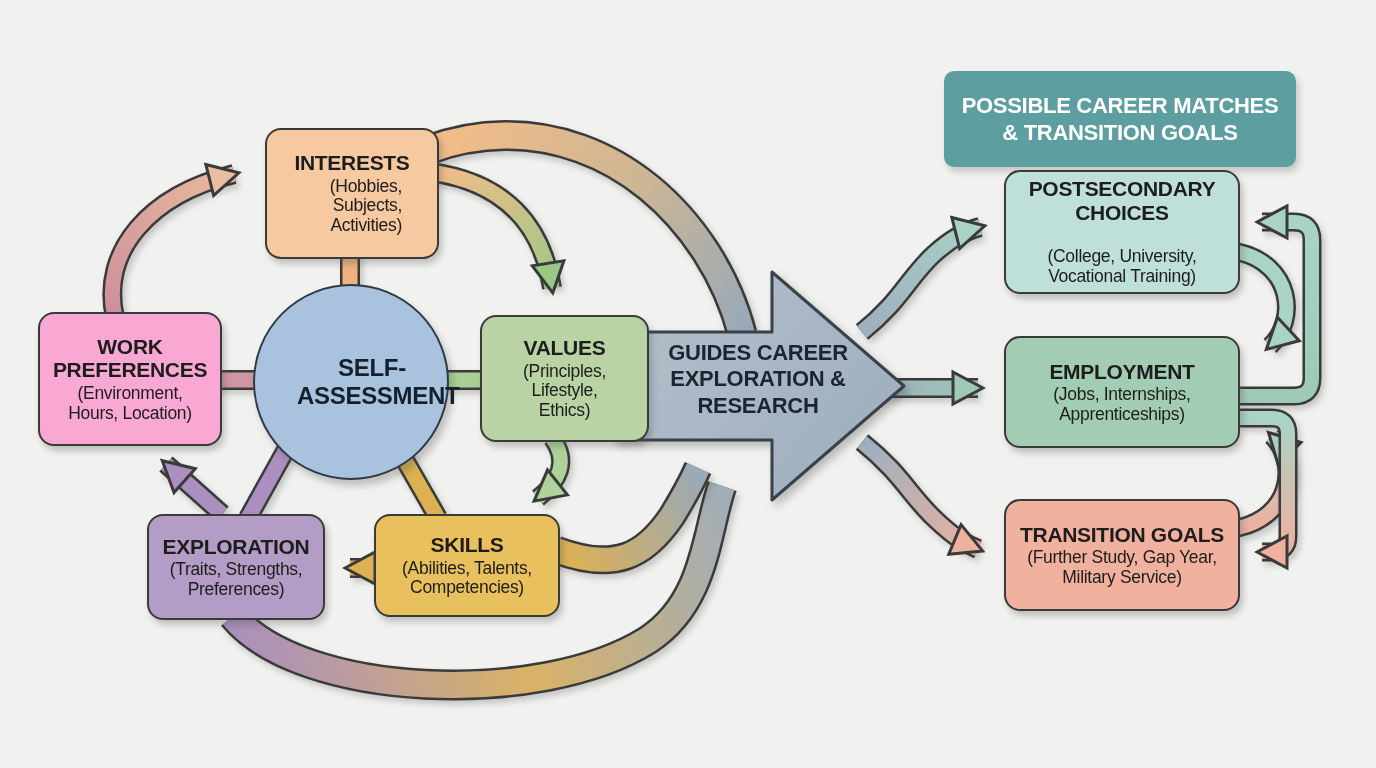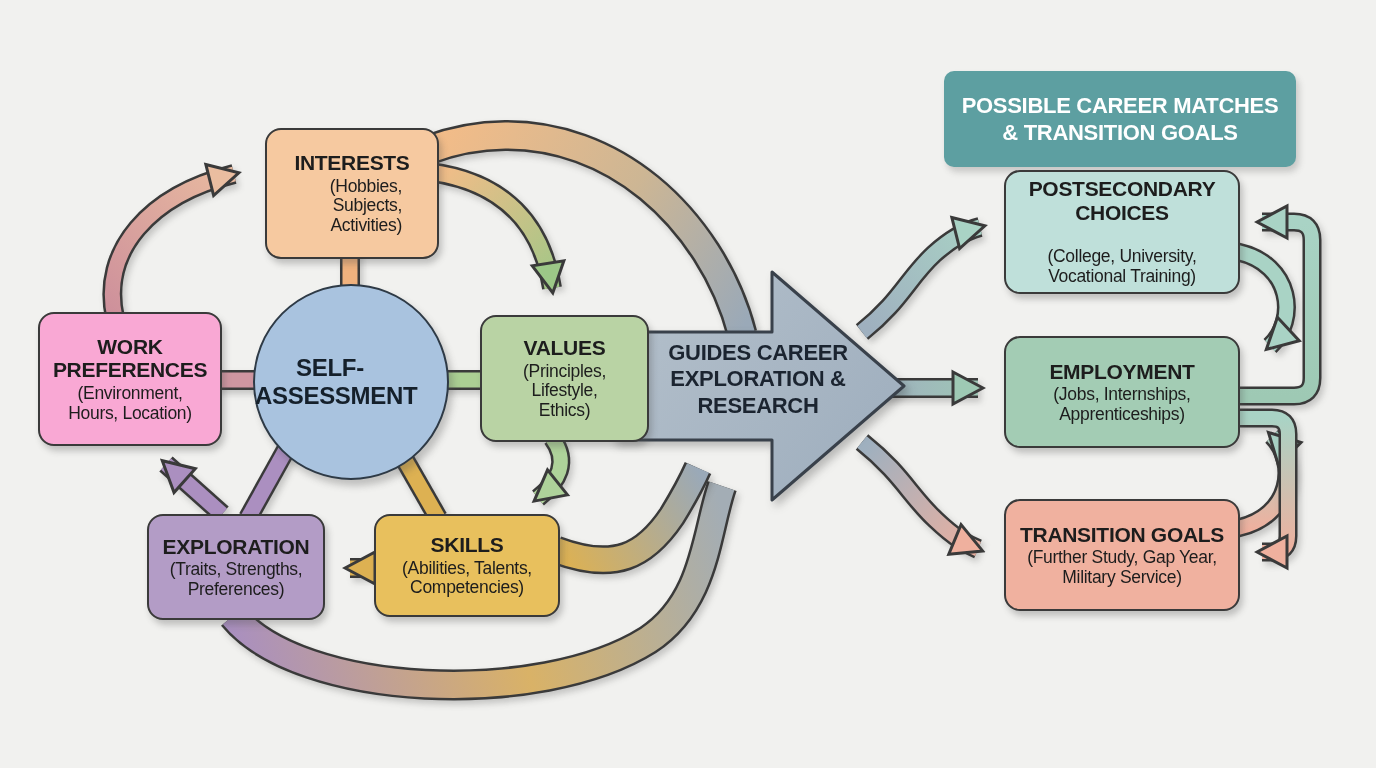--- a/index.html
+++ b/index.html
@@ -32,21 +32,21 @@
   .n-values{left:480px;top:315px;width:165px;height:123px;}
   .n-values .subtitle{max-width:105px;}
   .n-personality{left:147px;top:514px;width:174px;height:102px;}
   .n-personality .subtitle{max-width:155px;}
   .n-skills{left:374px;top:514px;width:182px;height:99px;}
   .n-skills .subtitle{max-width:165px;}
 
   .hub{
     position:absolute;z-index:2;left:253px;top:284px;width:192px;height:192px;
     border-radius:50%;border:2.5px solid #2e3a46;
-    display:flex;align-items:center;justify-content:flex-start;text-align:center;
+    display:flex;align-items:center;justify-content:flex-end;text-align:center;
     font-weight:bold;font-size:24px;line-height:1.15;color:#15202b;
     box-shadow:4px 6px 7px rgba(80,80,80,0.30);letter-spacing:-0.3px;
   }
   .hub-label{max-width:150px;}
 
   .center-arrow-label{
     position:absolute;z-index:2;left:652px;top:340px;width:212px;
     text-align:center;font-weight:bold;font-size:22px;line-height:1.2;
     color:#1b2430;letter-spacing:-0.3px;
   }

